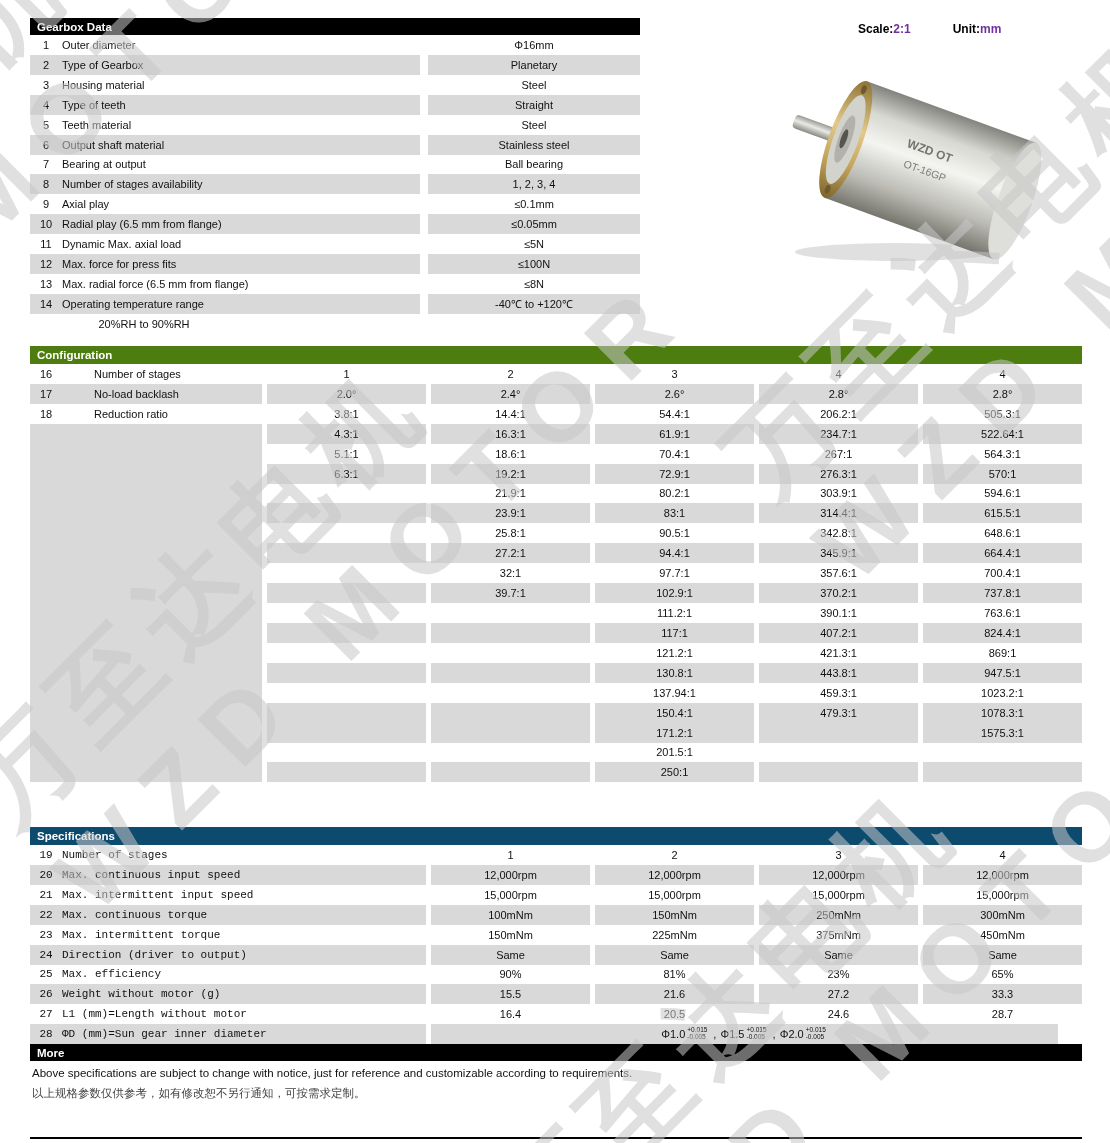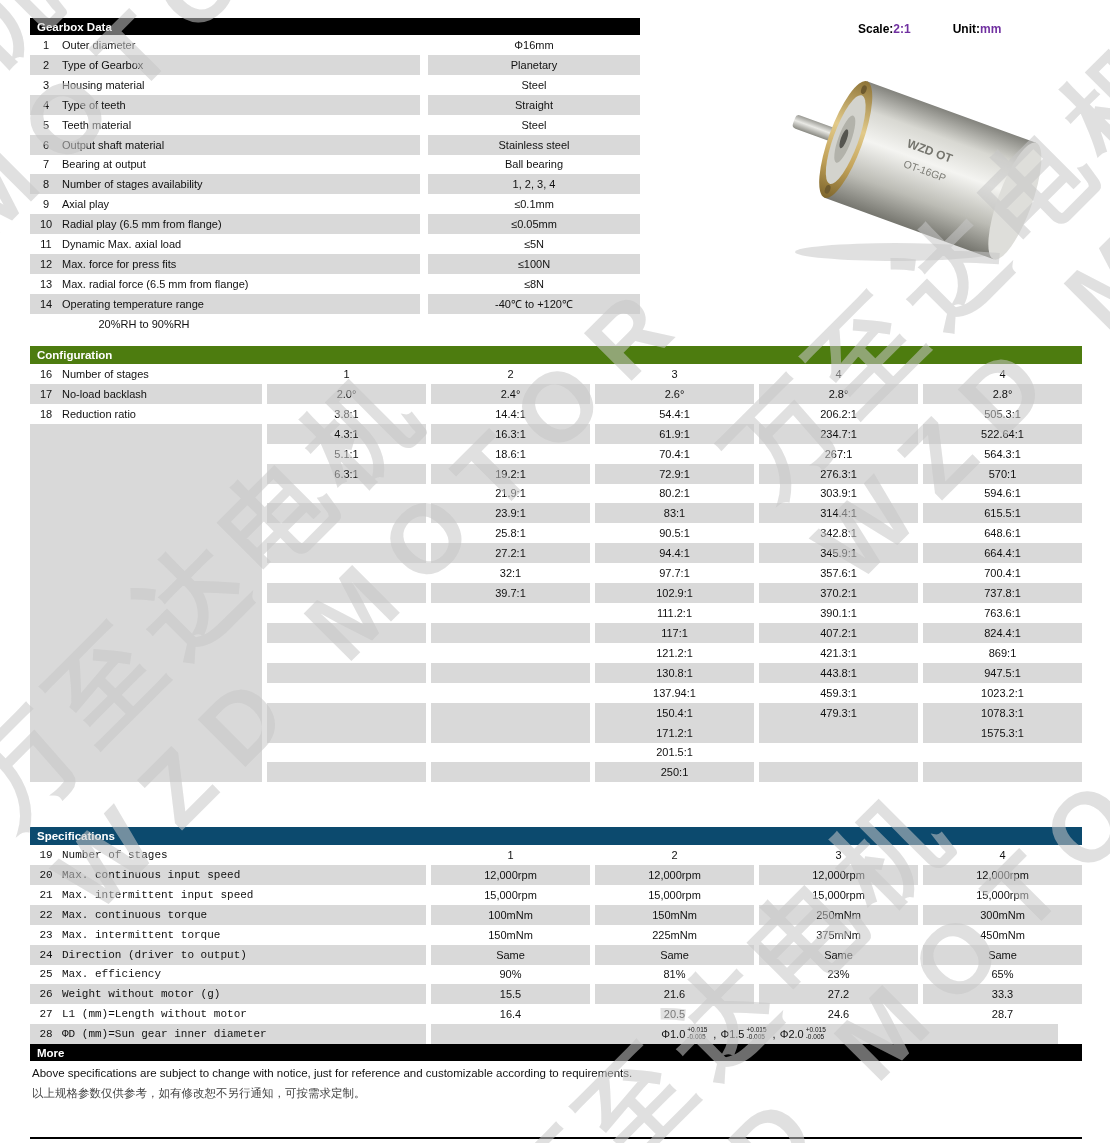--- a/index.html
+++ b/index.html
@@ -27,21 +27,21 @@
 
   
   #gearbox{top:18px;width:610px;}
   .gleft{width:390px;display:flex;align-items:center;}
   .ggap{width:8px;background:#fff;}
   .gval{width:212px;justify-content:center;text-align:center;}
 
   
   #config{top:346px;width:1052px;}
   #config .sec-head{height:18px;}
-  .cleft{width:232px;display:flex;align-items:center;}
+  .cleft{width:232px;display:flex;align-items:center;gap:32px;}
   .clab{flex:1;}
   .cval{width:164px;border-left:5px solid #fff;justify-content:center;text-align:center;}
   .gray-left{background:#d9d9d9;}
 
   
   #specs{top:827px;width:1052px;}
   #specs .sec-head{height:18px;background:#0c4a6e;}
   .sleft{width:396px;display:flex;align-items:center;font-family:Liberation Mono, monospace;}
   .sval{width:164px;border-left:5px solid #fff;justify-content:center;text-align:center;}
   .sspan{width:632px;border-left:5px solid #fff;justify-content:center;text-align:center;}

